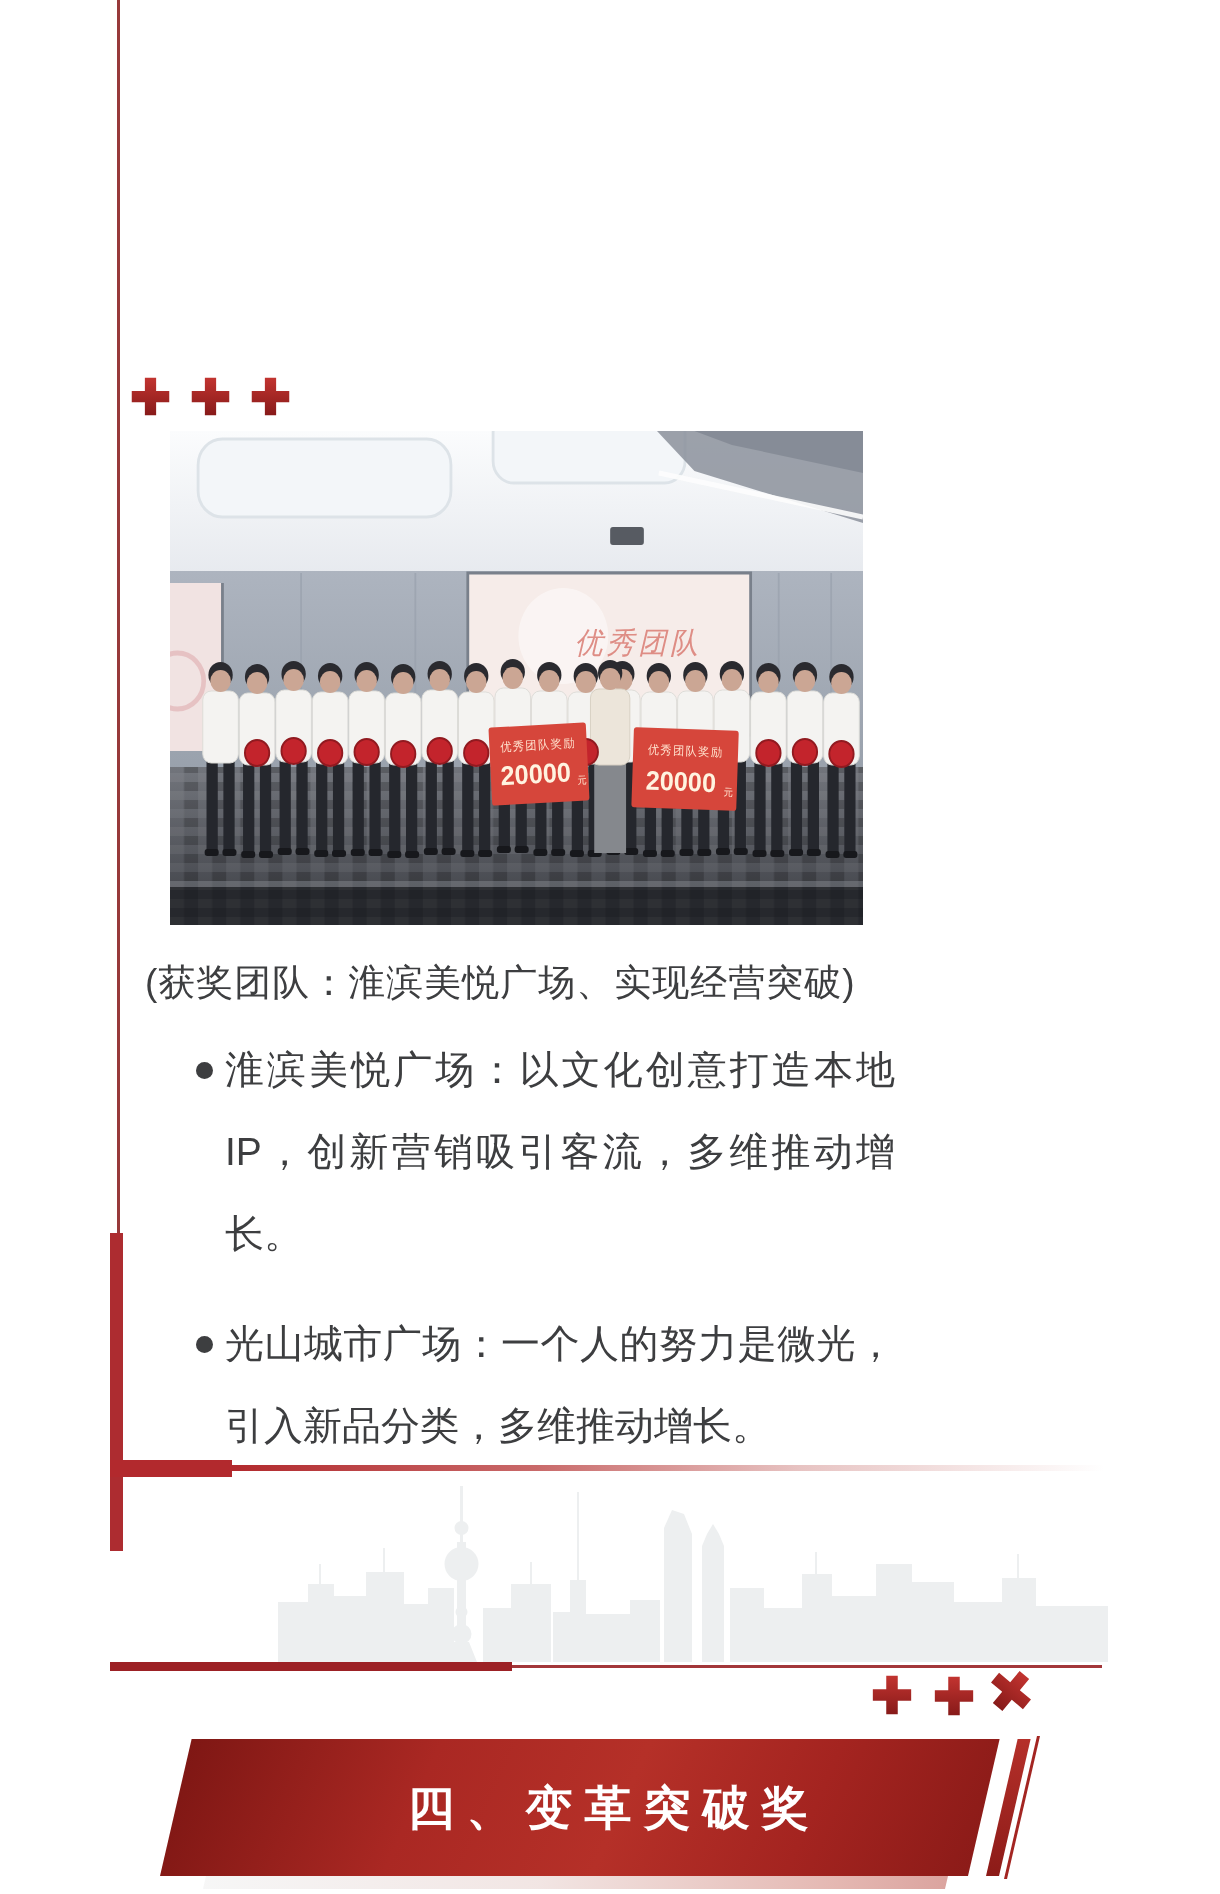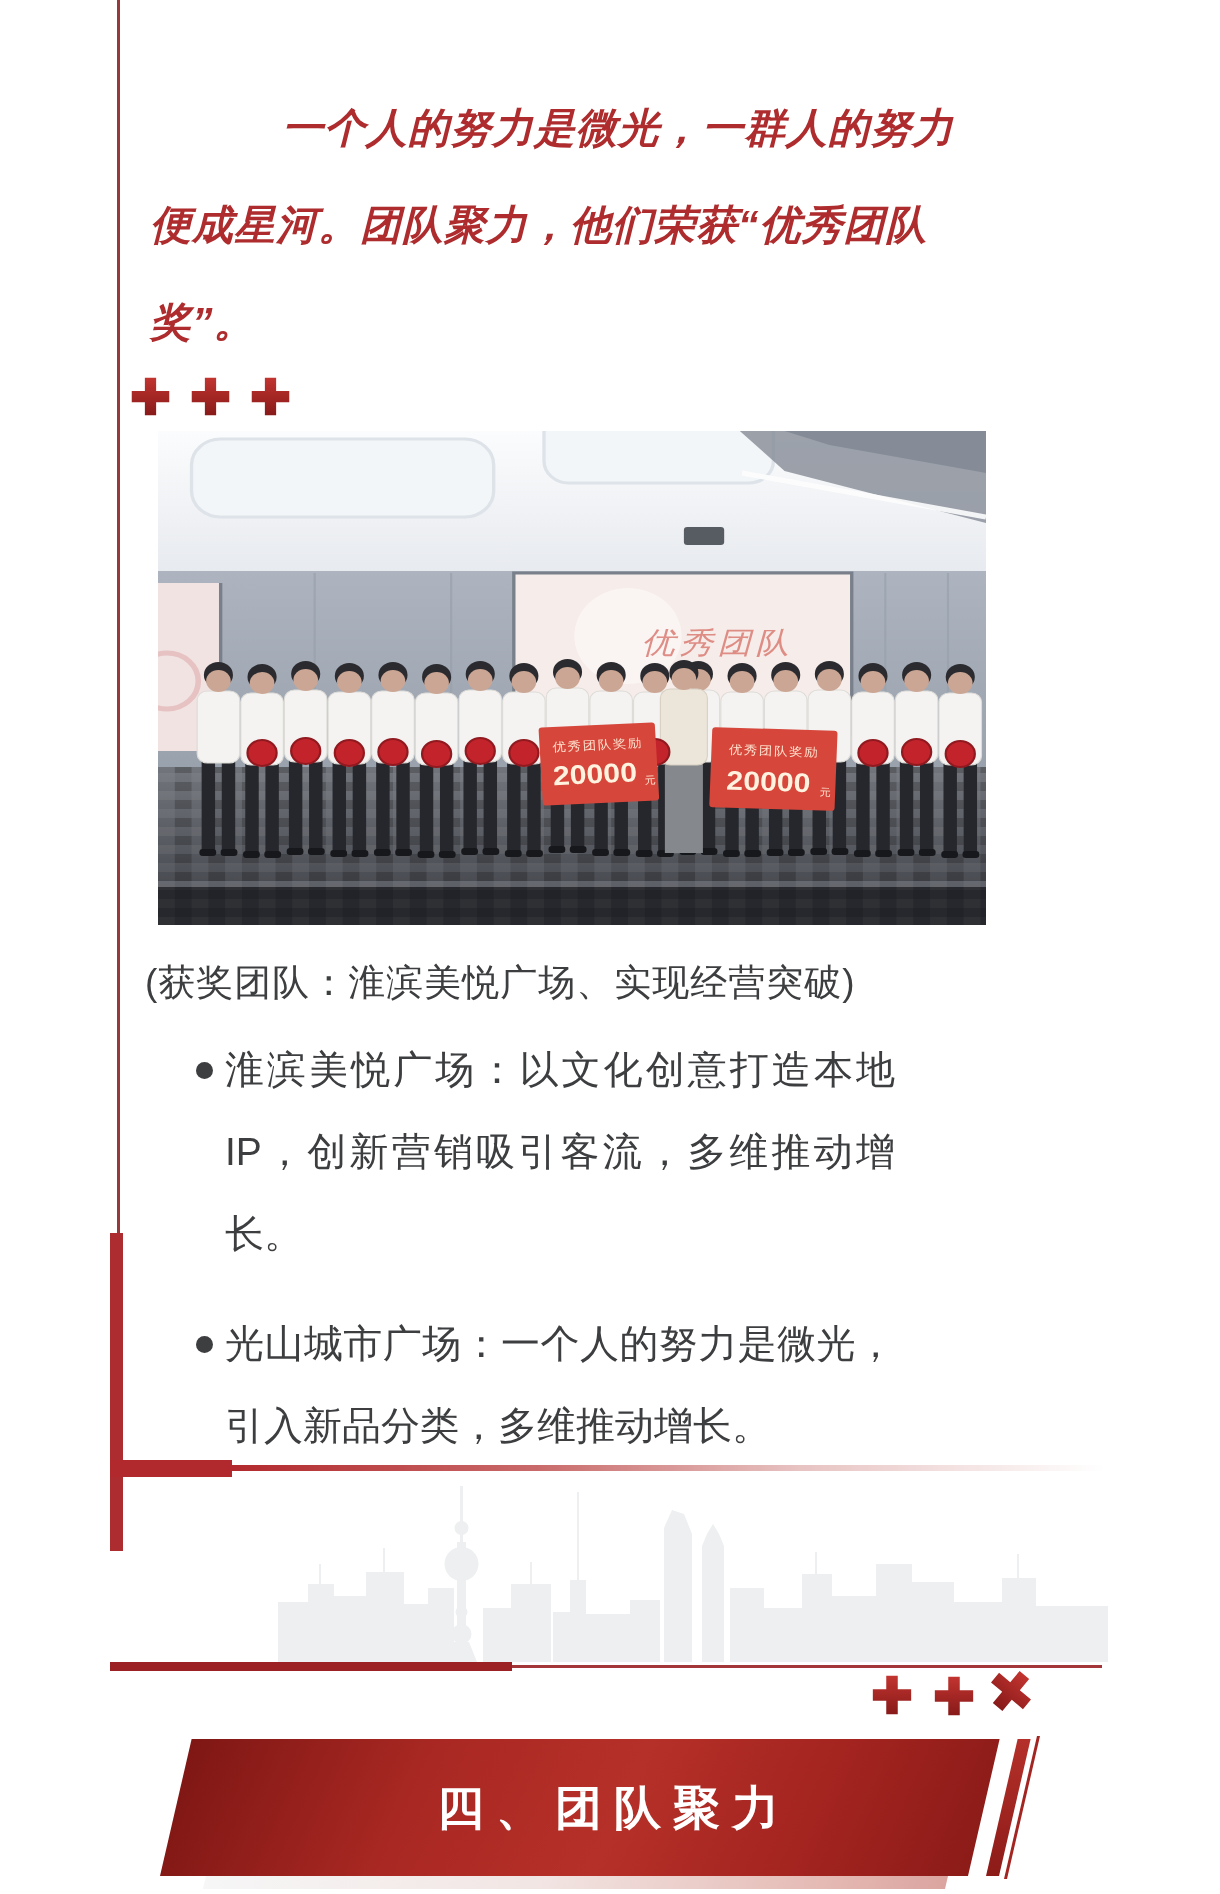--- a/index.html
+++ b/index.html
@@ -18,21 +18,21 @@
 
   
   .plusrow{position:absolute;left:128px;top:374px;display:flex;gap:15px;}
   .plusrow svg{width:45px;height:45px;display:block;}
   .icon-abs{position:absolute;}
   .bplus1{left:869px;top:1672px;width:46px;height:46px;}
   .bplus2{left:931px;top:1673px;width:46px;height:46px;}
   .bcross{left:986px;top:1666px;width:50px;height:50px;transform:rotate(40deg);}
 
   
-  .photo{position:absolute;left:158px;top:431px;width:828px;height:494px;overflow:hidden;text-align:center;}
+  .photo{position:absolute;left:170px;top:431px;width:693px;height:494px;overflow:hidden;text-align:center;}
   .photo svg{display:block;width:100%;height:100%;}
 
   
   .caption{position:absolute;left:145px;top:958px;color:#3d3e40;font-size:37px;
            letter-spacing:1px;white-space:nowrap;}
   .bullets{position:absolute;left:196px;top:1029px;width:710px;}
   .bullet{position:relative;padding-left:29px;margin-bottom:28px;}
   .bullet .dot{position:absolute;left:0;top:33px;width:17px;height:17px;border-radius:50%;
                background:#3d3e40;}
   .btext{width:670px;color:#3d3e40;font-size:39px;line-height:82px;text-align:justify;}
@@ -71,25 +71,20 @@
       <linearGradient id="plusGrad" x1="0" y1="0" x2="0" y2="1">
         <stop offset="0" stop-color="#c23430"></stop>
           <stop offset="1" stop-color="#871a19"></stop>
       </linearGradient>
     </defs>
   </svg>
 
   <div class="vline"></div>
   <div class="vbar"></div>
 
-  <div class="quote">
-    <div class="qline first">一个人的努力是微光，一群人的努力</div>
-    <div class="qline">便成星河。团队聚力，他们荣获“优秀团队</div>
-    <div class="qline">奖”。</div>
-  </div>
 
   <div class="plusrow">
     <svg viewBox="0 0 24 24">
         <path d="M9 2h6v7h7v6h-7v7H9v-7H2V9h7z" fill="url(#plusGrad)"></path>
       </svg>
     <svg viewBox="0 0 24 24">
         <path d="M9 2h6v7h7v6h-7v7H9v-7H2V9h7z" fill="url(#plusGrad)"></path>
       </svg>
     <svg viewBox="0 0 24 24">
         <path d="M9 2h6v7h7v6h-7v7H9v-7H2V9h7z" fill="url(#plusGrad)"></path>
@@ -286,15 +281,15 @@
     <path d="M9 2h6v7h7v6h-7v7H9v-7H2V9h7z" fill="url(#plusGrad)"></path>
     </svg>
   <svg class="icon-abs bcross" viewBox="0 0 24 24">
     <path d="M9 2h6v7h7v6h-7v7H9v-7H2V9h7z" fill="url(#plusGrad)"></path>
     </svg>
 
   <div class="banner-main"></div>
   <div class="banner-stripe"></div>
   <div class="banner-hairline"></div>
   <div class="banner-reflection"></div>
-  <div class="banner-title">四、团队聚力</div>
+  <div class="banner-title">四、变革突破奖</div>
 
 </div>
 
 </body></html>

